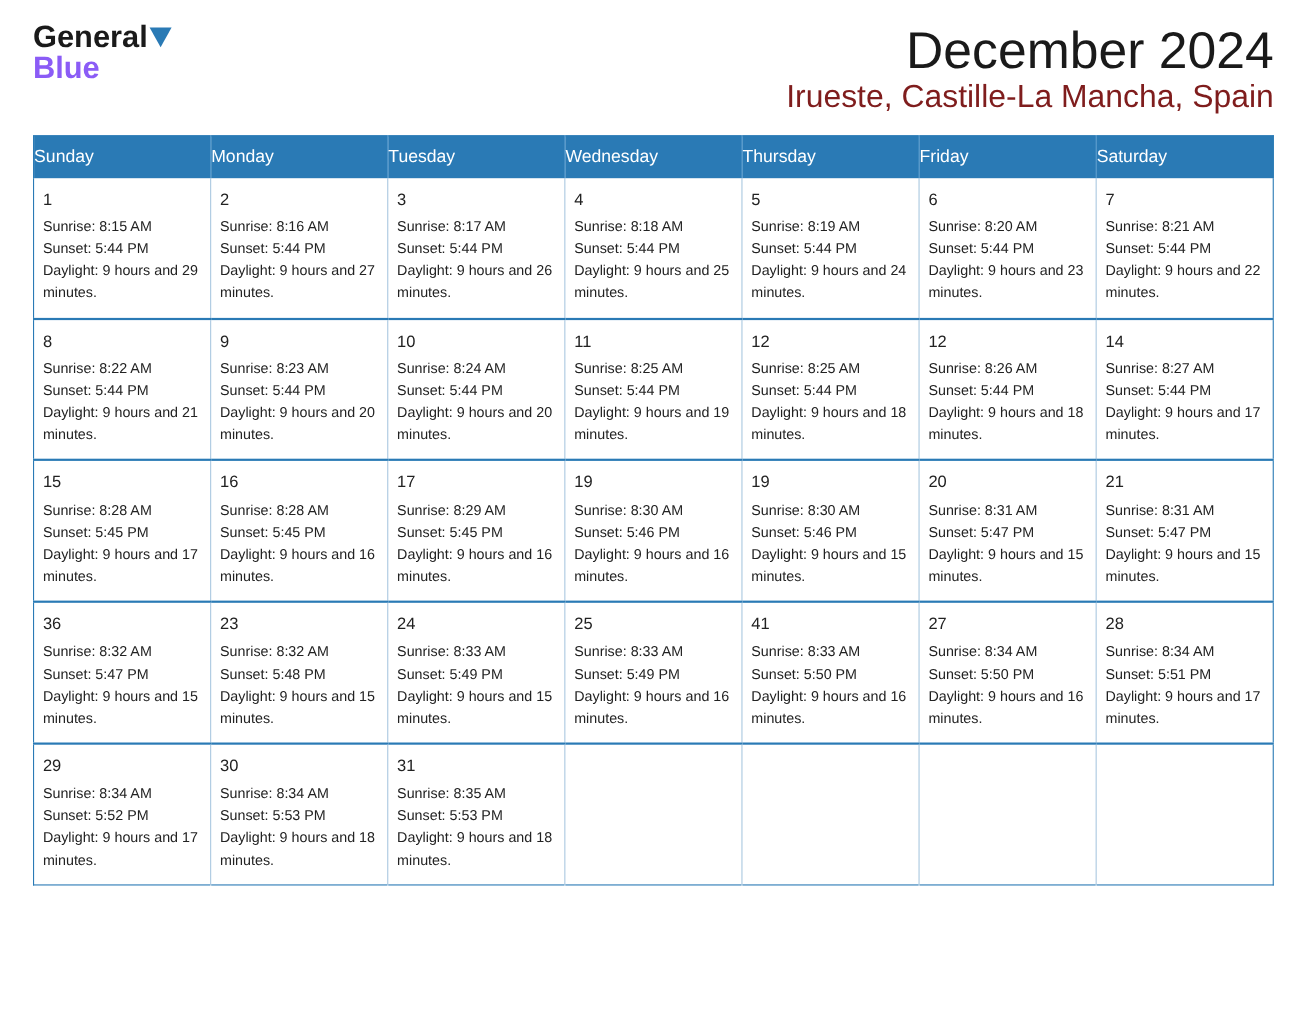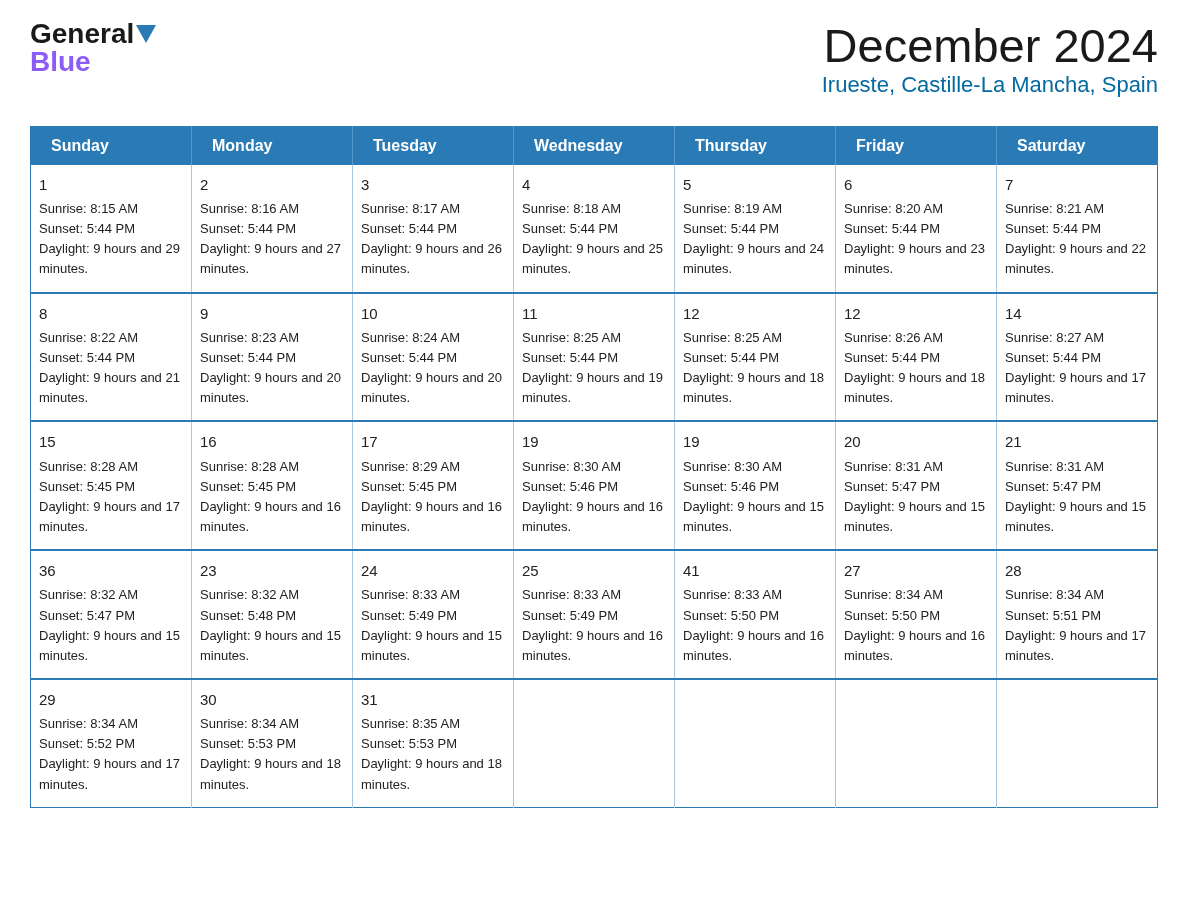--- a/index.html
+++ b/index.html
@@ -7,21 +7,21 @@
       font-family: Arial, sans-serif;
       background: #fff;
       padding: 20px 30px;
       width: 1188px;
       min-height: 918px;
     }
     .header {
       display: flex;
       justify-content: space-between;
       align-items: flex-start;
-      margin-bottom: 28px;
+      margin-bottom: 18px;
     }
     .logo {
       display: flex;
       flex-direction: column;
       align-items: flex-start;
     }
     .logo-general {
       font-size: 28px;
       font-weight: bold;
       color: #1a1a1a;
@@ -48,35 +48,35 @@
     .title-block {
       text-align: right;
     }
     .month-title {
       font-size: 47px;
       font-weight: 300;
       color: #1a1a1a;
       line-height: 1.1;
     }
     .location-title {
-      font-size: 22px;
-      color: #0369a1;
+      font-size: 29px;
+      color: #7f1d1d;
       font-weight: normal;
     }
     .calendar {
       width: 100%;
       border-collapse: collapse;
       border: 1px solid #2a7ab5;
     }
     .calendar thead tr th {
       background: #2a7ab5;
       color: #fff;
       font-size: 16px;
-      font-weight: bold;
-      padding: 10px 20px;
+      font-weight: normal;
+      padding: 10px 0;
       text-align: left;
       border-right: 1px solid #5599cc;
     }
     .calendar thead tr th:last-child {
       border-right: none;
     }
     .calendar tbody tr td {
       vertical-align: top;
       padding: 8px 8px 12px 8px;
       border-right: 1px solid #aac8e0;

